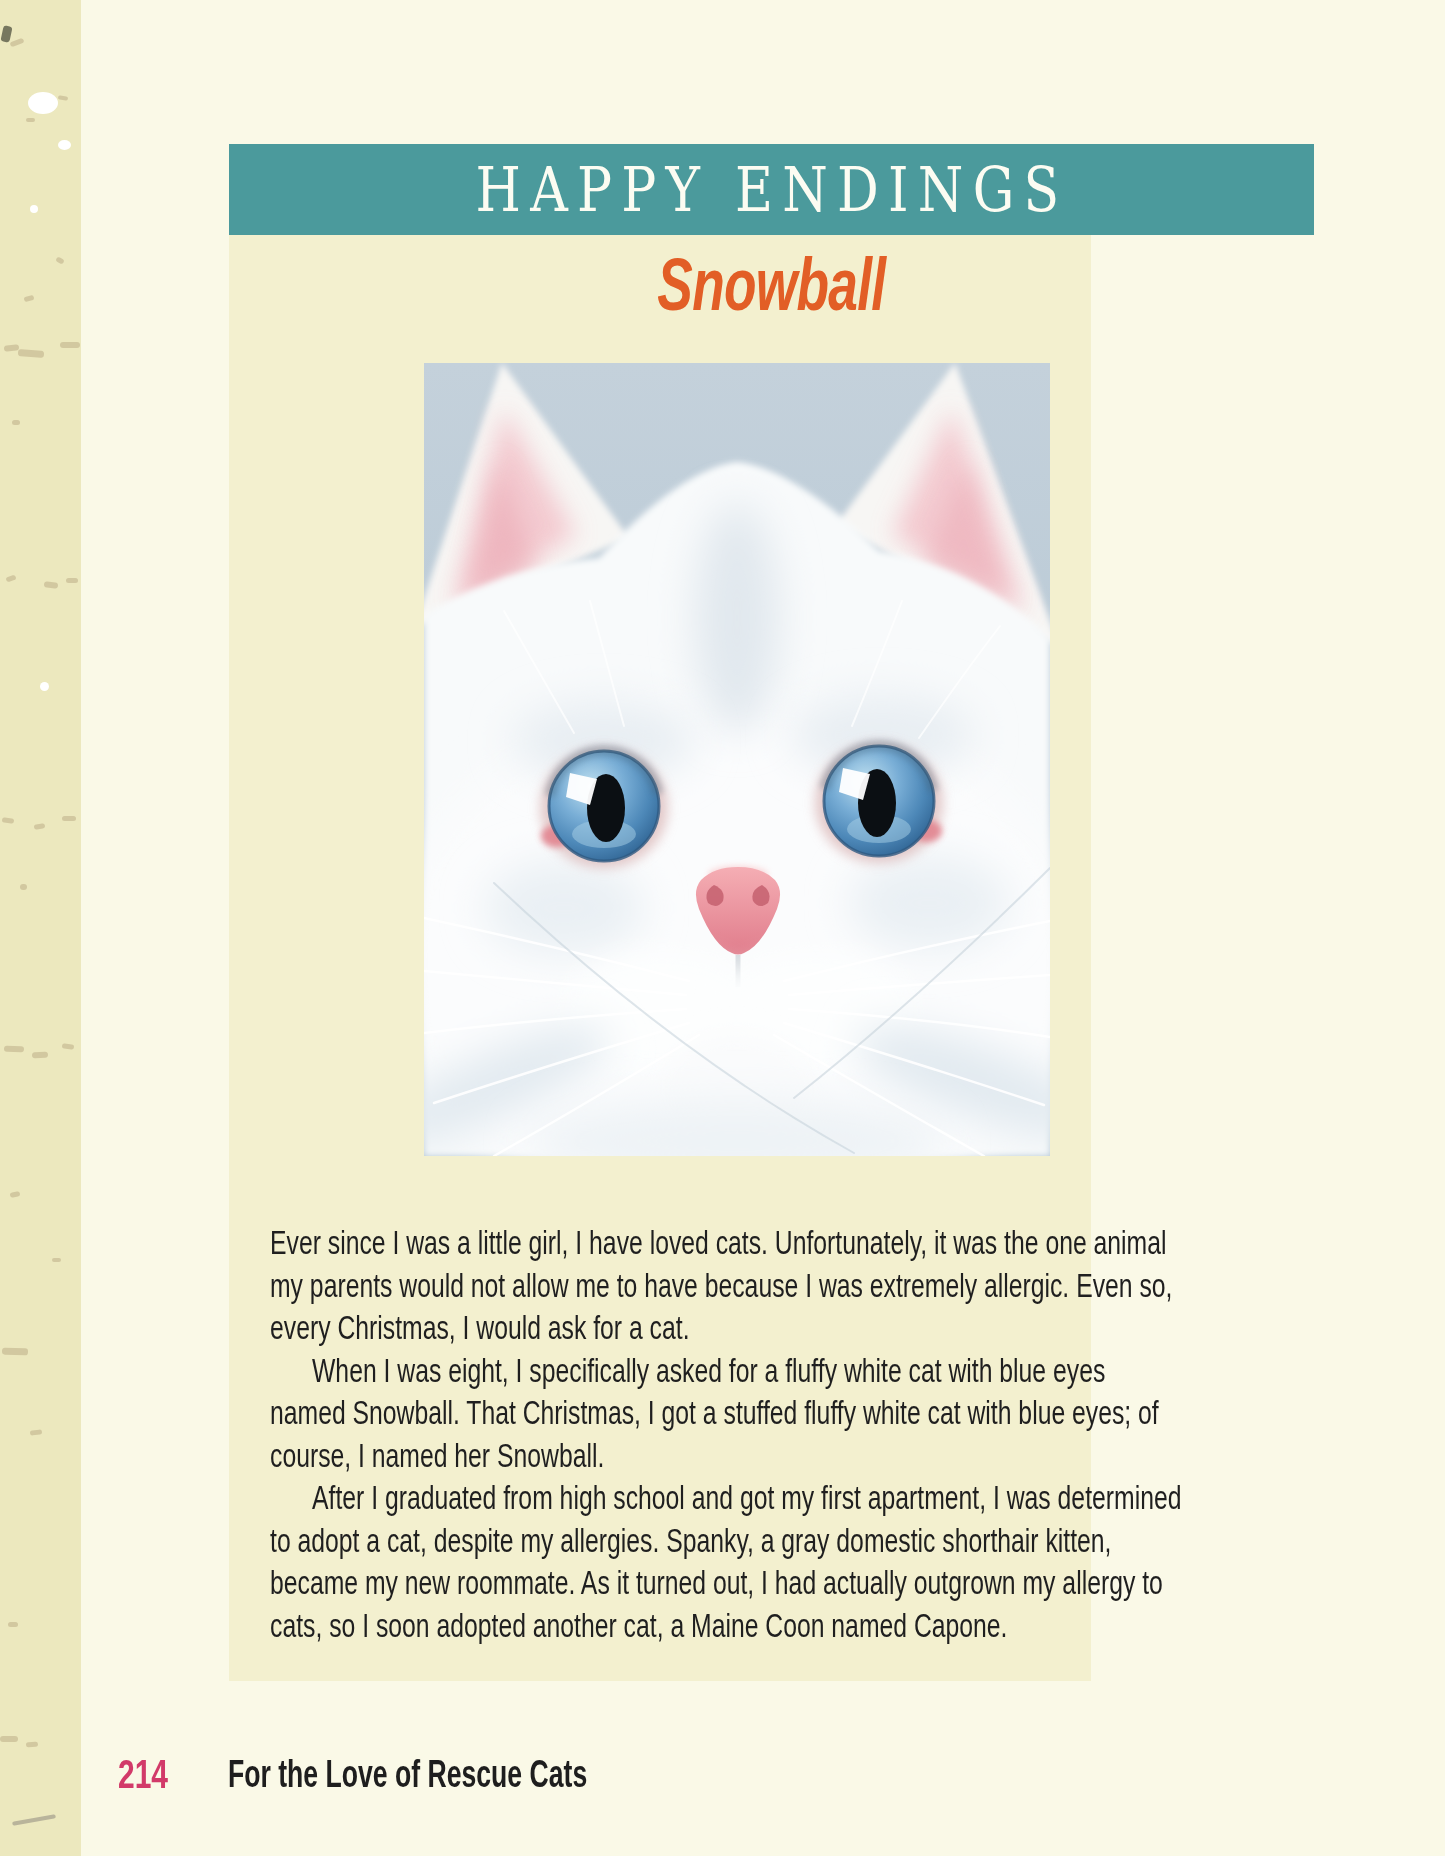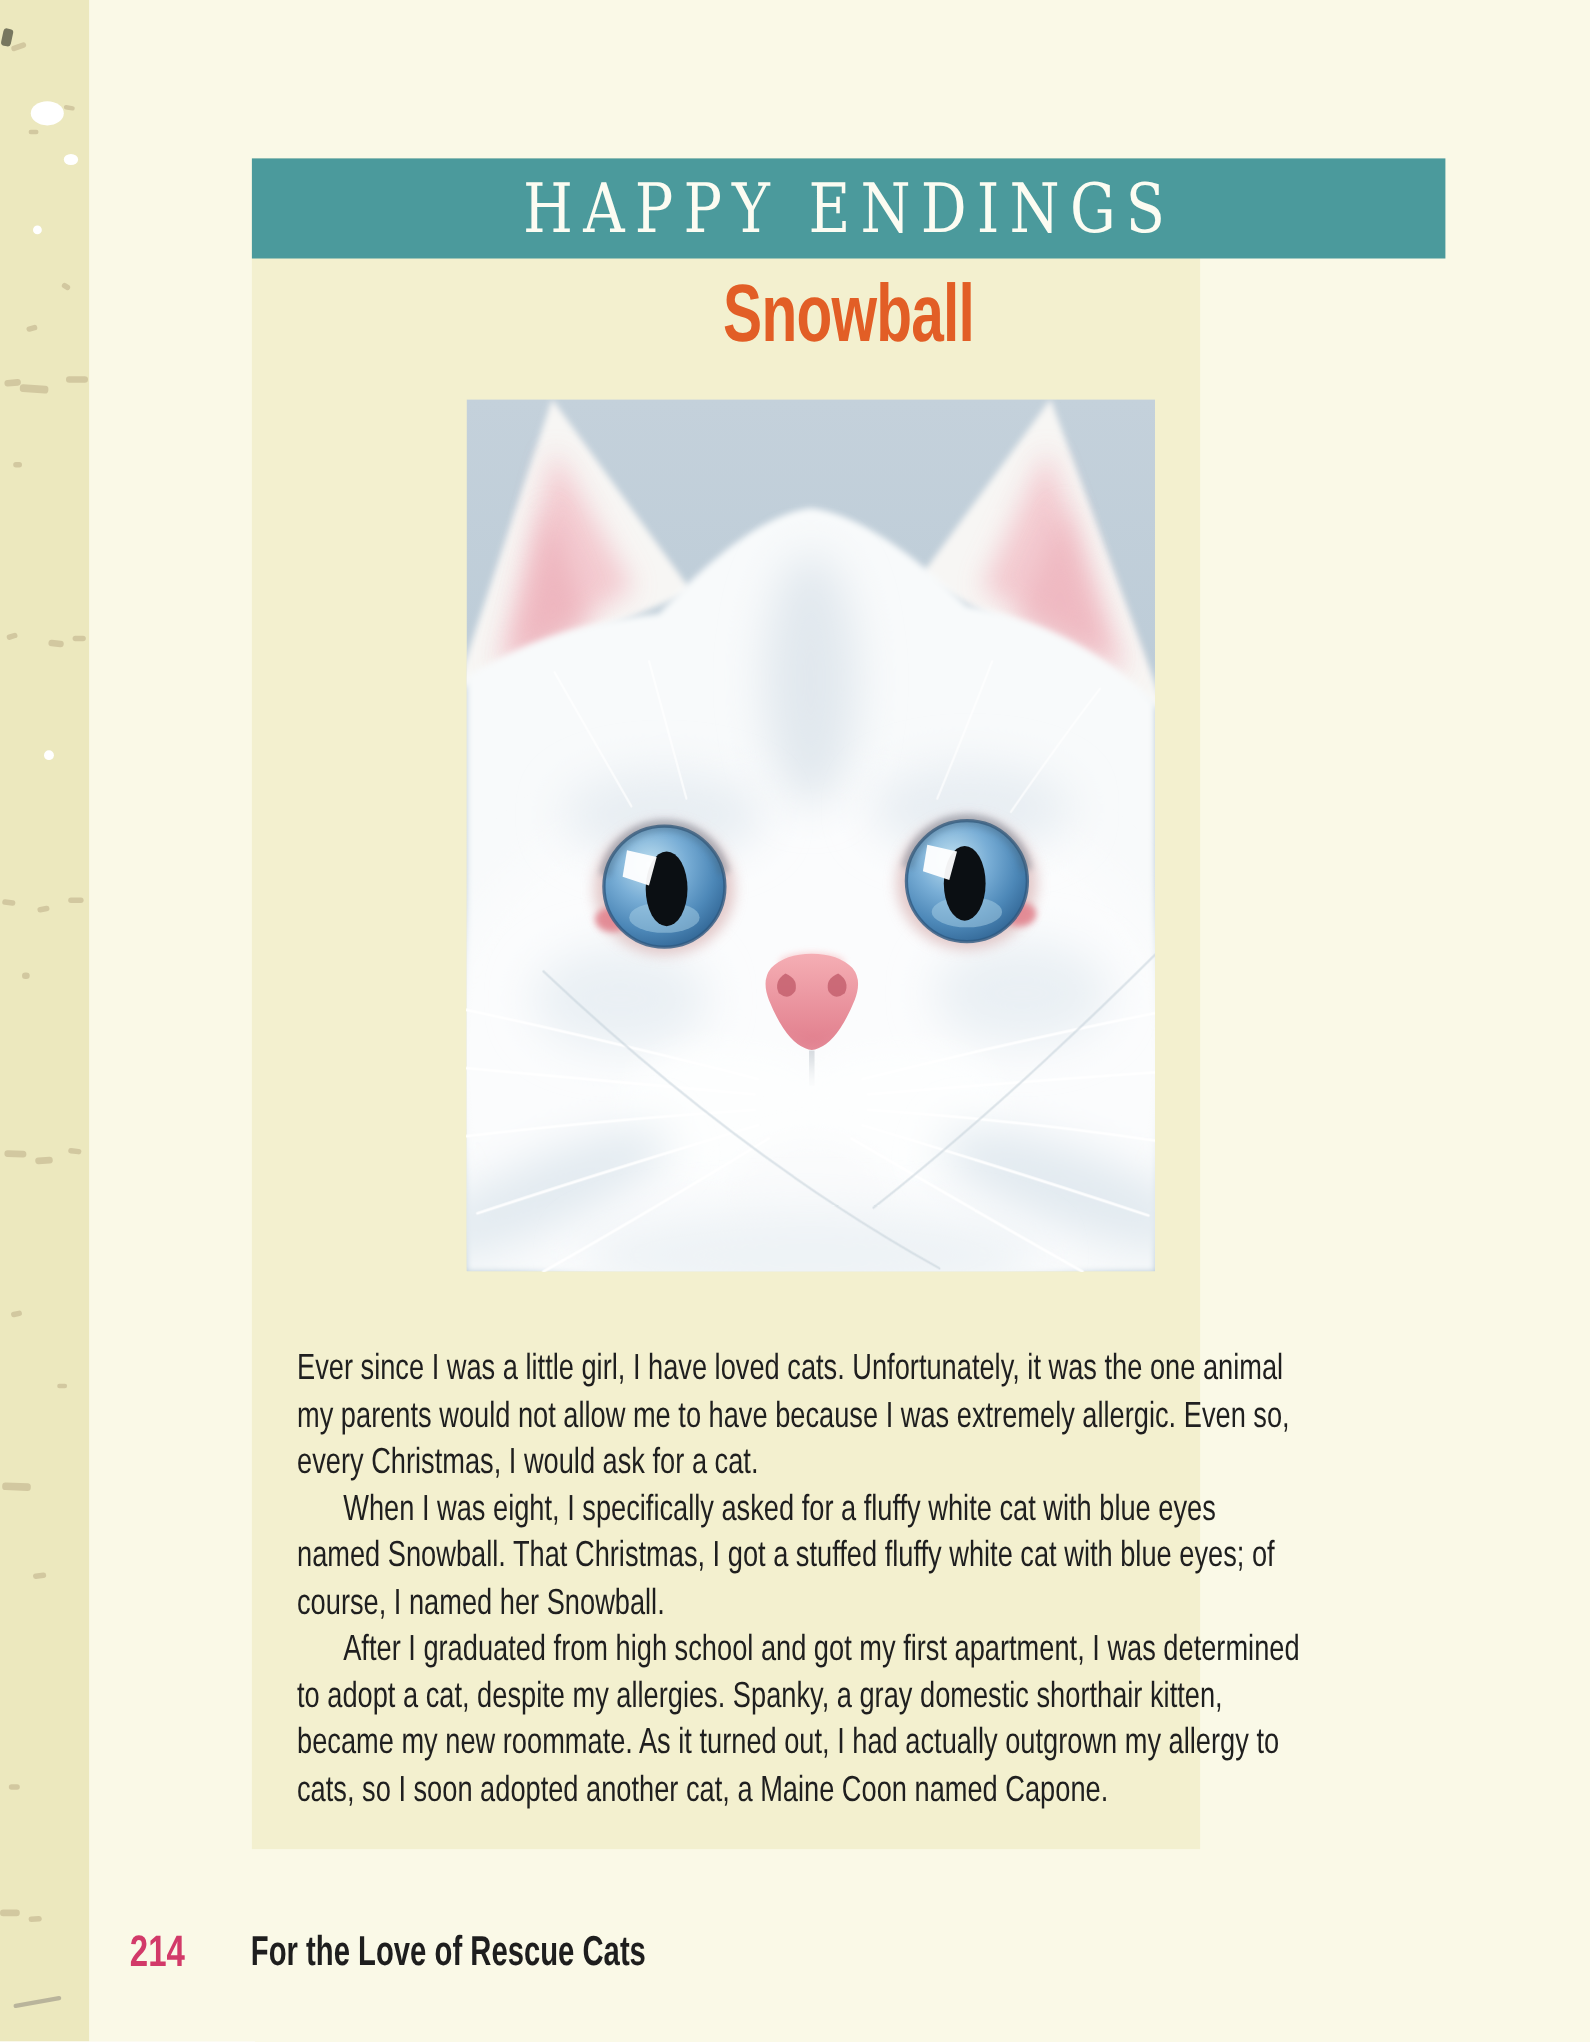--- a/index.html
+++ b/index.html
@@ -15,21 +15,21 @@
 
   
   .card{position:absolute;left:229px;top:144px;width:862px;height:1537px;background:#f3f0cf;}
 
   .banner{position:absolute;left:0;top:0;width:1085px;height:91px;background:#4b9a9c;
           display:flex;align-items:center;justify-content:center;}
   .banner h1{margin:0;font-family:"DejaVu Serif",serif;font-weight:500;font-size:62px;
              color:#fcfcf2;letter-spacing:11px;white-space:nowrap;
              transform:scaleX(.84);transform-origin:center;}
 
-  .story-title{position:absolute;left:0;top:104px;width:1085px;text-align:center;}
+  .story-title{position:absolute;left:0;top:104px;width:1085px;text-align:center;font-style:italic;}
   .story-title span{display:inline-block;font-weight:bold;font-size:74px;line-height:74px;
                     color:#e25e26;transform:scaleX(.72);transform-origin:center;
                     letter-spacing:-1px;}
 
   .photo{position:absolute;left:195px;top:219px;width:626px;height:793px;overflow:hidden;}
   .photo svg{display:block;}
 
   .body-text{position:absolute;left:41px;top:1078px;width:1400px;
              transform:scaleX(.75);transform-origin:left top;
              font-size:33px;line-height:42.5px;color:#1f1f1f;letter-spacing:0;}

